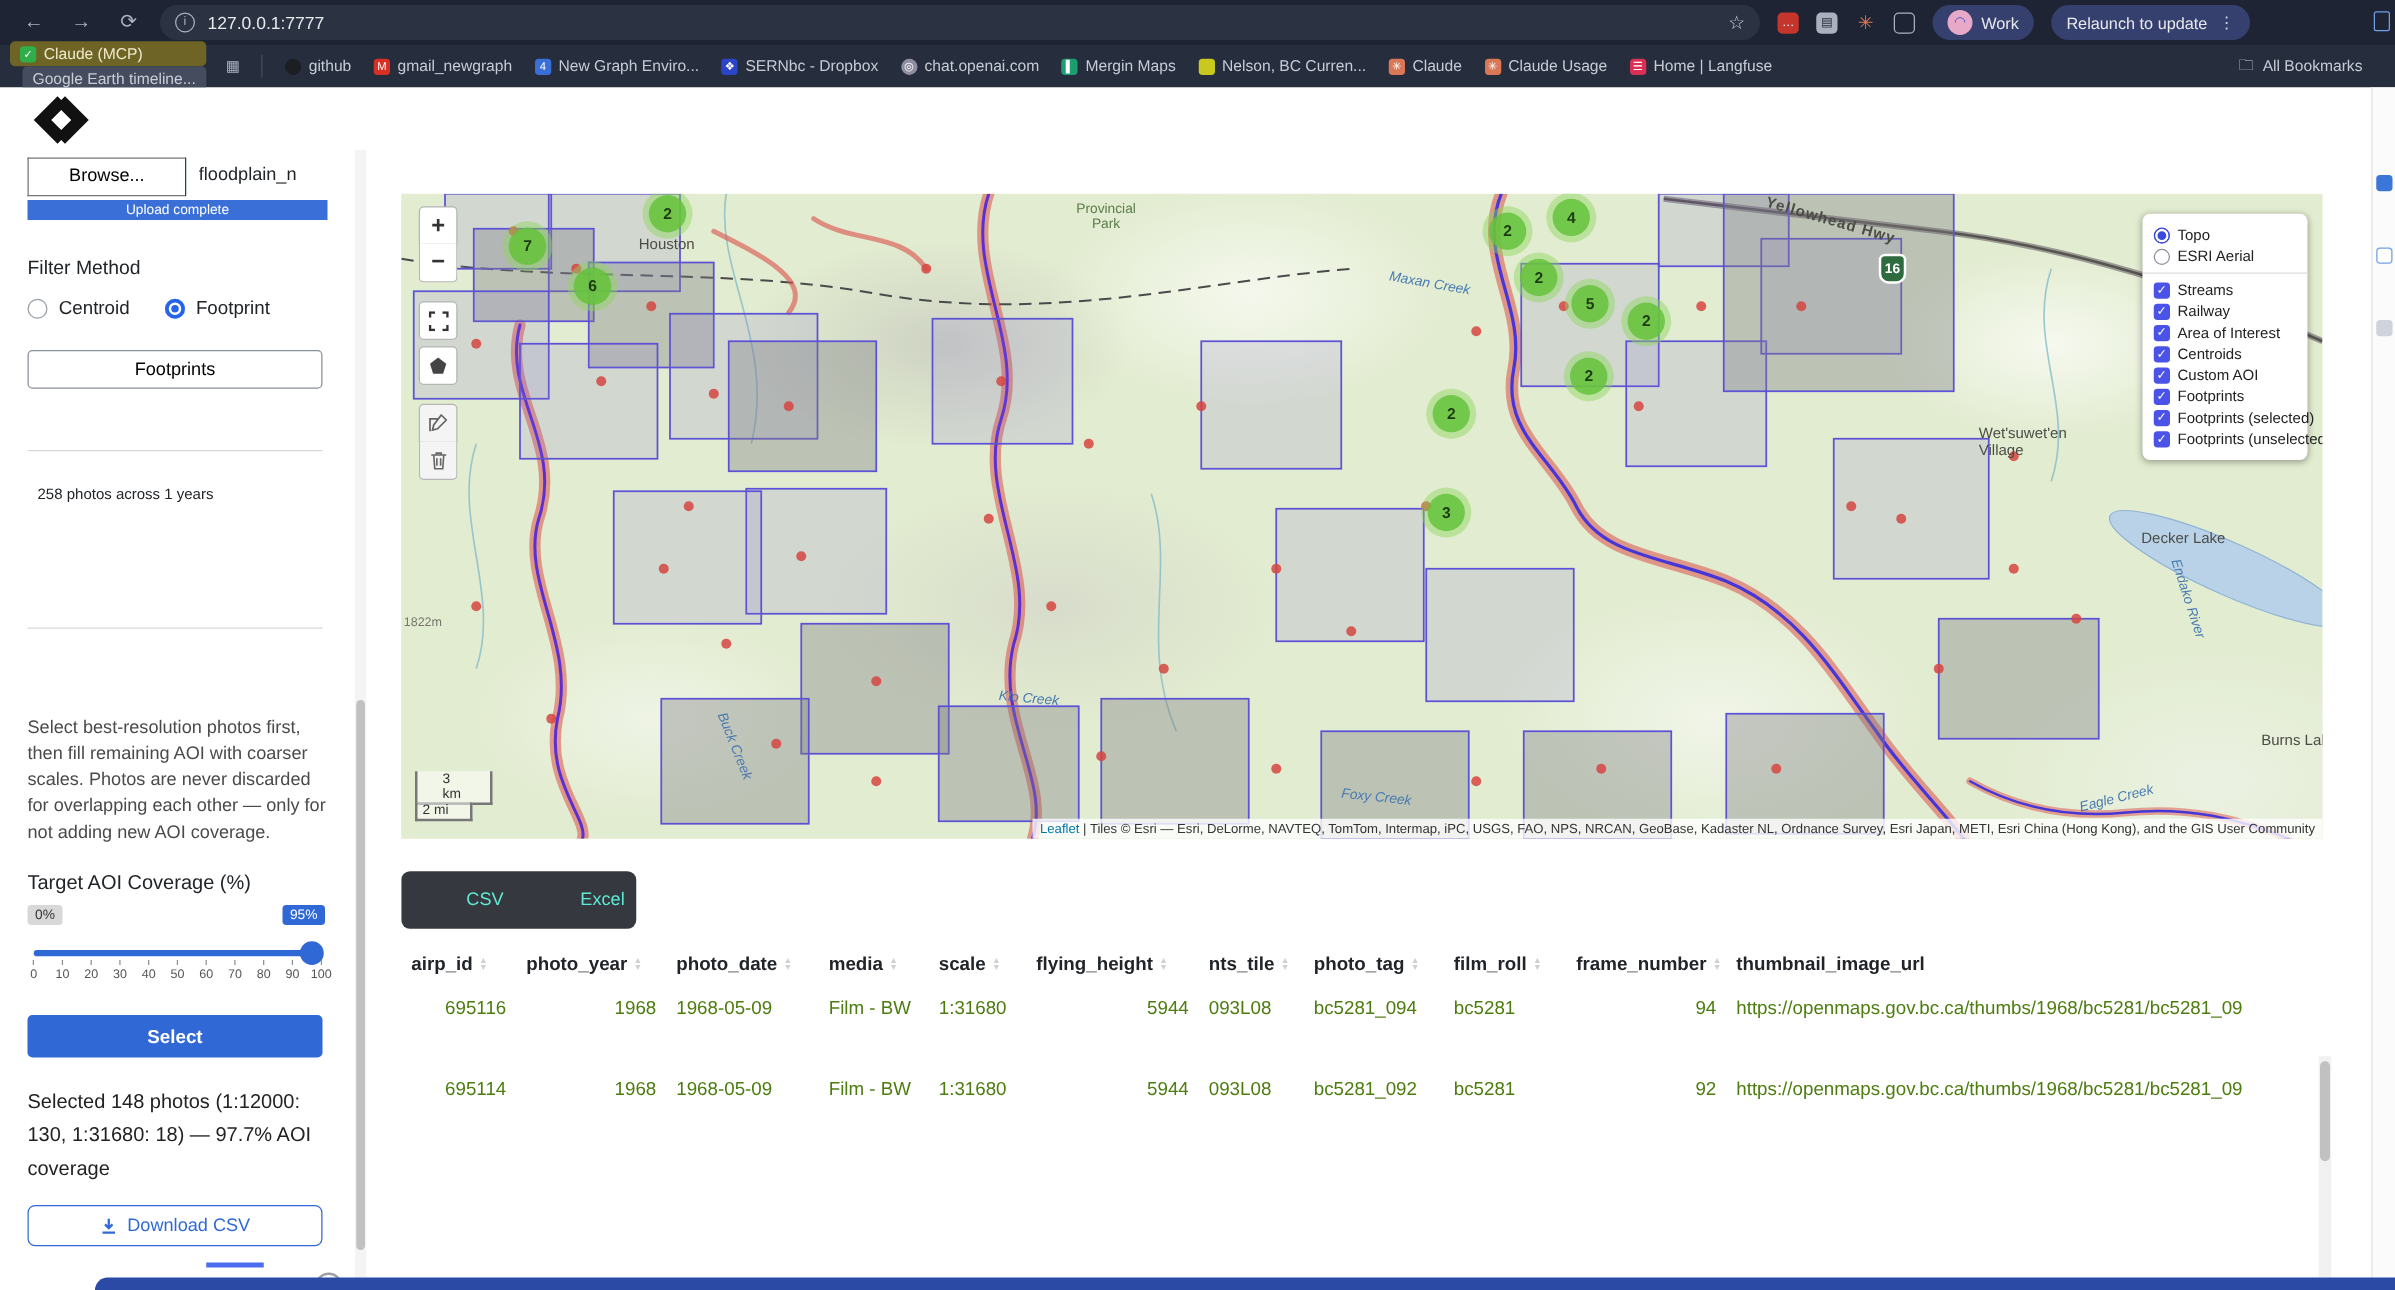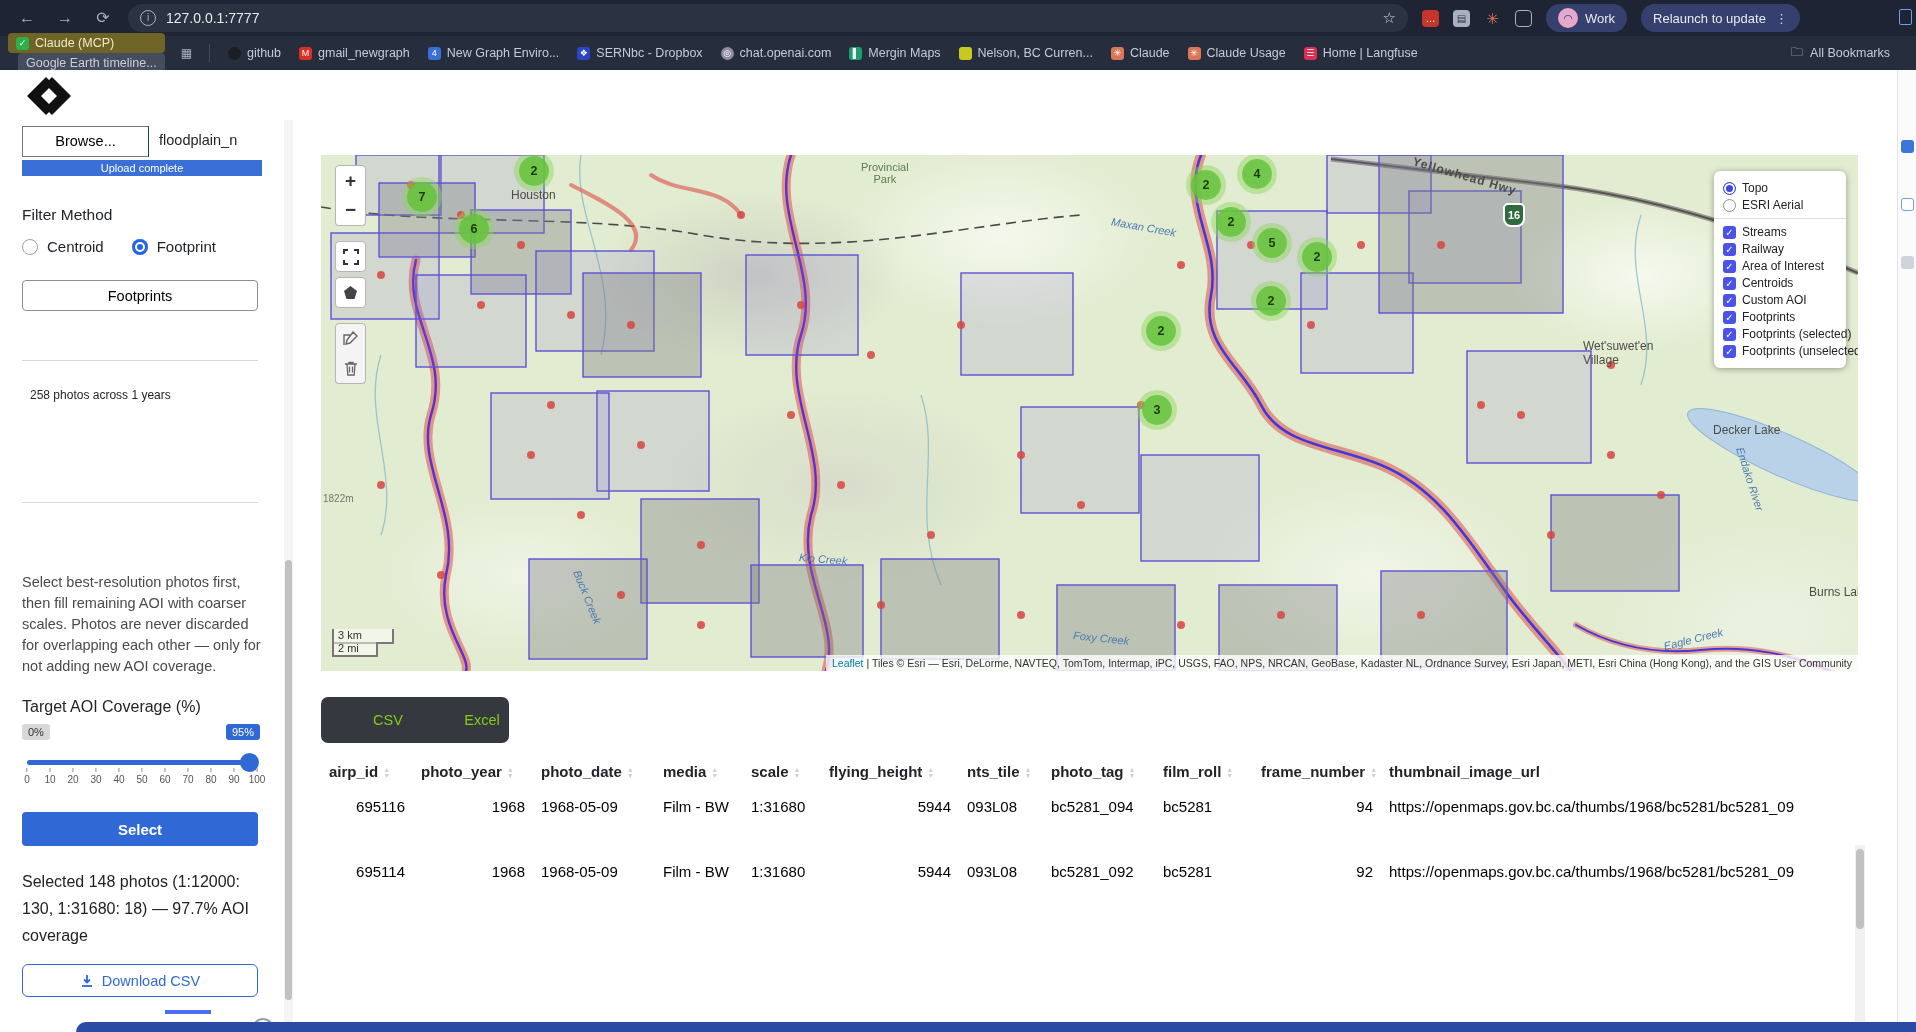--- a/index.html
+++ b/index.html
@@ -115,42 +115,42 @@
   #delete-btn{ top:198px; border-radius:0 0 4px 4px; border-top:none; background:#f4f4f4; }
   #layer-control { position:absolute; right:12px; top:16px; width:132px; background:#fff; border-radius:6px;
     box-shadow:0 1px 6px rgba(0,0,0,.35); padding:7px 9px; font-size:12px; color:#222; }
   #layer-control hr { border:none; border-top:1px solid #ddd; margin:6px -9px; }
   .lc-row { display:flex; align-items:center; gap:6px; margin:3px 0; cursor:pointer; white-space:nowrap; }
   .lc-radio { width:13px; height:13px; border-radius:50%; border:1.5px solid #8a8f98; flex:0 0 auto; }
   .lc-radio.sel { border-color:#3b49df; box-shadow:inset 0 0 0 2px #fff; background:#3b49df; }
   .lc-check { width:13px; height:13px; border-radius:3px; background:#4a52e8; color:#fff; font-size:10px;
     line-height:13px; text-align:center; flex:0 0 auto; }
   #scalebar { position:absolute; left:11px; bottom:14px; font-size:11px; color:#333; }
-  #scalebar .km { border:2px solid #777; border-top:none; padding:0 4px 1px; width:62px; background:rgba(255,255,255,.5); }
+  #scalebar .km { border:2px solid #777; border-top:none; padding:0 20px 1px; width:62px; background:rgba(255,255,255,.5); }
   #scalebar .mi { border:2px solid #777; border-top:none; padding:0 4px 1px; width:46px; background:rgba(255,255,255,.5); margin-top:-2px; }
   #attribution { position:absolute; right:0; bottom:0; background:rgba(255,255,255,.8); font-size:10.5px;
     color:#333; padding:2px 6px; white-space:nowrap; }
   #attribution .lf { color:#0078a8; }
 
   
   #table-section { position:absolute; left:321px; top:685px; width:1549px; height:337px; overflow:hidden; }
   #export-group { position:absolute; left:0; top:12px; width:188px; height:46px; background:#35393f;
     border-radius:7px; display:flex; }
-  .export-btn { flex:1; color:#84cc16; font-size:14.5px; background:none; border:none; cursor:pointer;margin-left:40px; }
+  .export-btn { flex:1; color:#5eead4; font-size:14.5px; background:none; border:none; cursor:pointer;margin-left:40px; }
   #data-table { position:absolute; left:0; top:68px; width:1549px; border-collapse:collapse; table-layout:fixed; }
   #data-table th { font-size:15px; font-weight:bold; color:#212529; text-align:left; padding:10px 8px 4px;
     white-space:nowrap; cursor:pointer; }
   #data-table th .sorter { display:inline-flex; flex-direction:column; vertical-align:middle; margin-left:5px;
     font-size:7px; color:#cfcfcf; line-height:6px; }
   #data-table td.filter-cell { padding:6px 8px 10px; }
   .filter-input { height:32px; border:1px solid #a9a9a9; border-radius:3px; font-size:14.5px; color:#555;
     padding:0 8px; width:75%; min-width:52px; background:#fff; font-family:inherit; }
   .filter-input.select { background:#e8eaed; }
   .filter-input.wide { width:98%; }
-  #data-table td.cell { font-size:15px; color:#000000; padding:14px 8px 6px; vertical-align:top; height:65px;
+  #data-table td.cell { font-size:15px; color:#4d7c0f; padding:14px 8px 6px; vertical-align:top; height:65px;
     overflow:hidden; white-space:normal; }
   #data-table td.cell.nowrap { white-space:nowrap; }
   #data-table tr.striped { background:#eef2f8; }
   .al-r { text-align:right; }
   #table-scrollbar { position:absolute; left:1855px; top:845px; width:10px; height:177px; background:#f1f1f1; }
   #table-scrollbar .thumb { position:absolute; left:1px; top:4px; width:8px; height:80px; background:#c1c1c1; border-radius:4px; }
 
   
   #right-strip { position:absolute; left:1897px; top:70px; width:19px; height:952px; background:#fbfbfb;
     border-left:1px solid #e4e4e4; }

